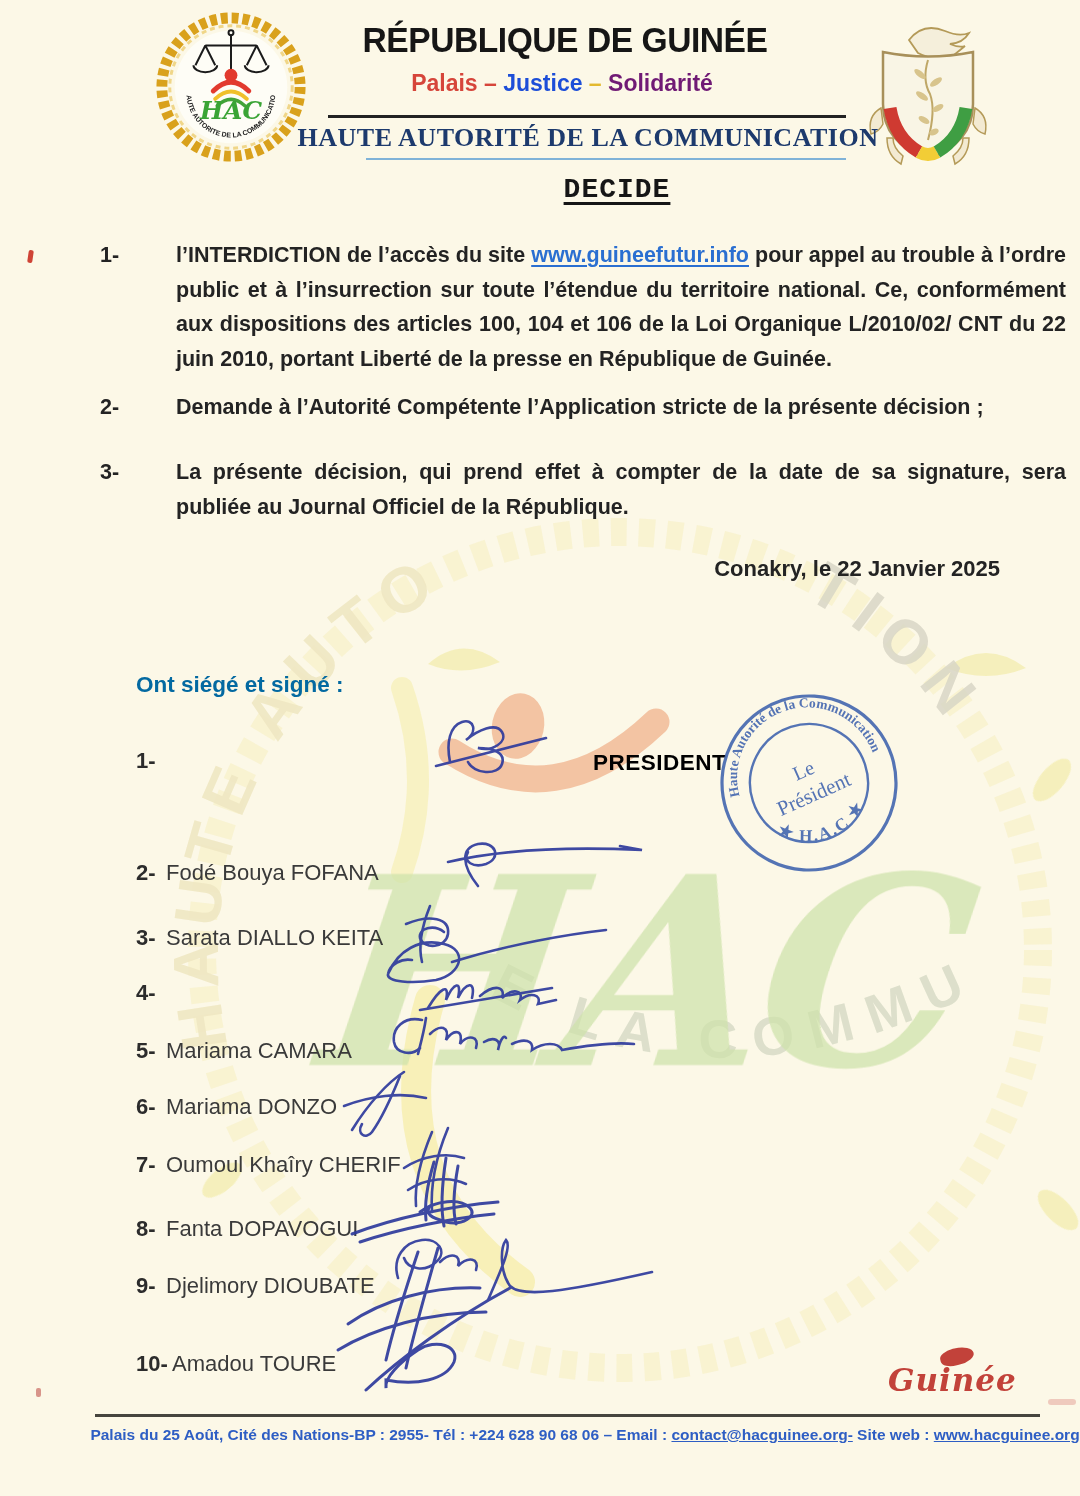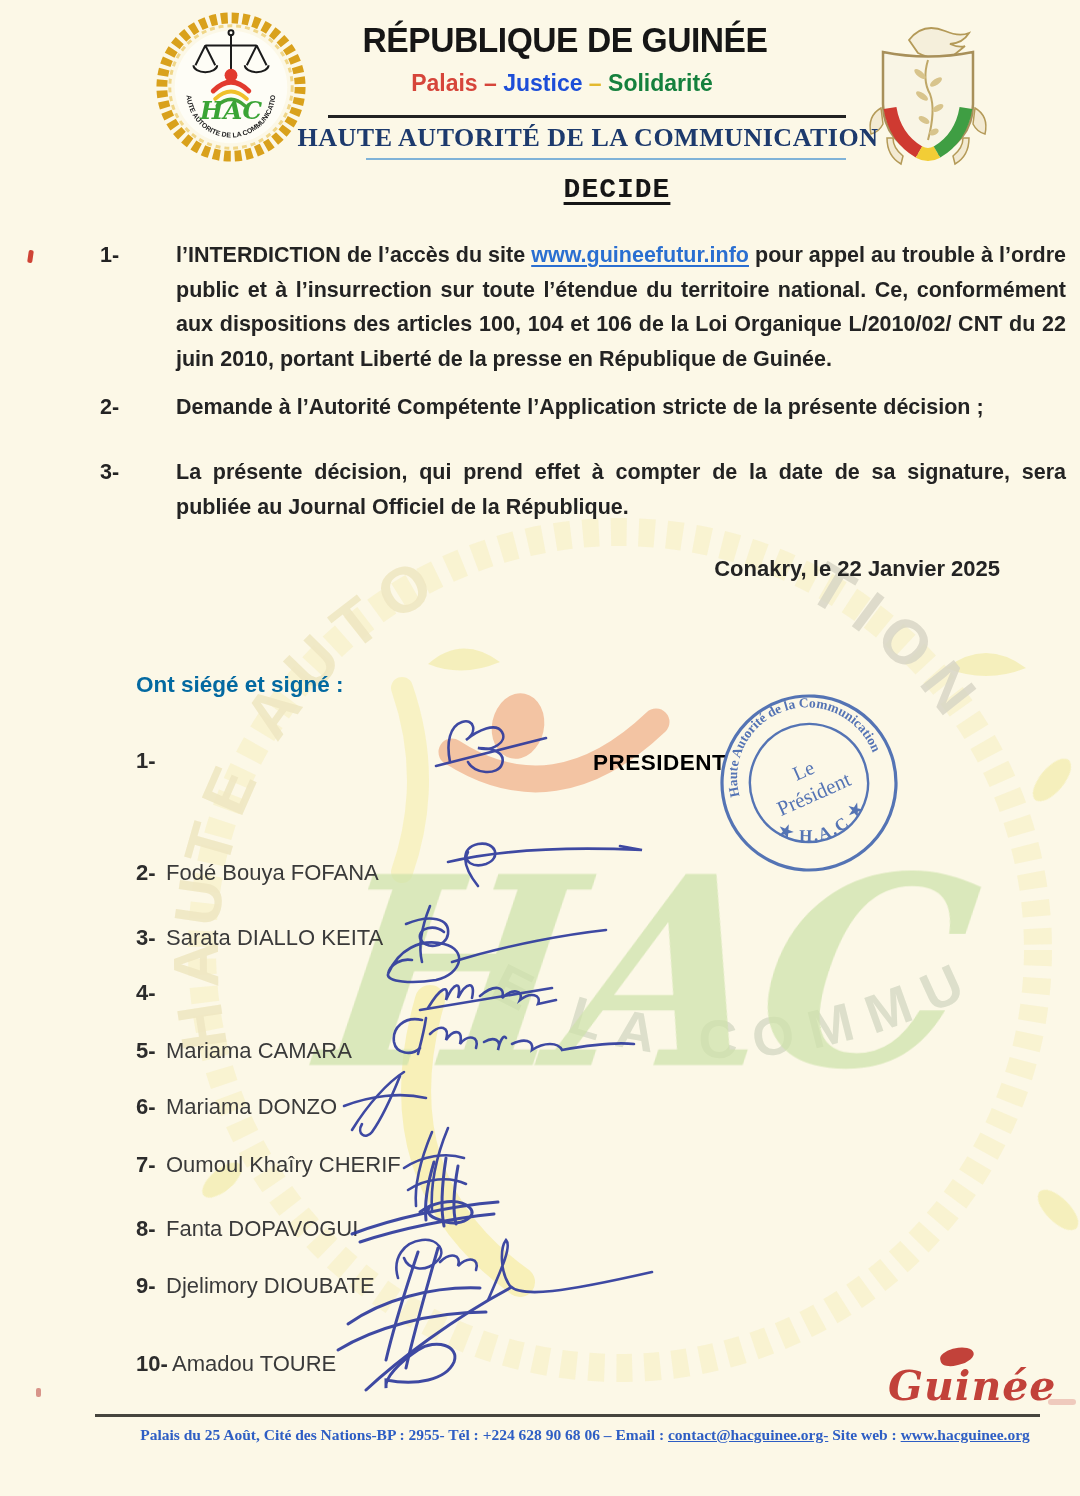--- a/index.html
+++ b/index.html
@@ -9,21 +9,21 @@
     font-family:"Liberation Sans", sans-serif; color:#1f1f1f;
   }
   .abs{position:absolute;}
   
   .republic-title{top:20px; left:565px; transform:translateX(-50%) scaleX(.96);
     font-size:35px; font-weight:bold; letter-spacing:-.5px; white-space:nowrap; color:#161616;}
   .motto{top:70px; left:562px; transform:translateX(-50%);
     font-size:23px; font-weight:bold; white-space:nowrap;}
   .motto .t{color:#d6453a;} .motto .d1{color:#d6453a;}
   .motto .j{color:#1d4ed8;} .motto .d2{color:#e3b92e;}
-  .motto .s{color:#15803d;}
+  .motto .s{color:#701a75;}
   .rule-black{top:115px; left:328px; width:518px; height:3px; background:#222;}
   .authority{top:123px; left:588px; transform:translateX(-50%);
     font-family:"Liberation Serif", serif; font-size:26px; font-weight:bold;
     color:#1d3a6d; letter-spacing:.5px; white-space:nowrap;}
   .rule-blue{top:158px; left:366px; width:480px; height:2px; background:#80b3d8;}
   .decide{top:174px; left:617px; transform:translateX(-50%);
     font-size:28px; font-weight:bold; letter-spacing:1px; color:#161616;
     text-decoration:underline; text-decoration-thickness:3px; text-underline-offset:5px;font-family:Liberation Mono, monospace;}
   
   .para{left:100px; width:966px; display:flex; gap:7px;
@@ -38,27 +38,27 @@
   .sign-heading{top:672px; left:136px; font-size:22.5px; font-weight:bold; color:#0369a1;}
   .president{top:750px; left:593px; font-size:22.5px; font-weight:bold; letter-spacing:.5px; color:#000000;}
   .srow{left:136px; display:flex; font-size:22px; color:#3a3a3a; white-space:nowrap;}
   .srow .num{font-weight:bold; min-width:30px; color:#2c2c2c;}
   .srow.wide .num{min-width:36px;}
   .m1{top:748px;} .m2{top:860px;} .m3{top:925px;} .m4{top:980px;} .m5{top:1038px;}
   .m6{top:1094px;} .m7{top:1152px;} .m8{top:1216px;} .m9{top:1273px;} .m10{top:1330px;margin-top:21px;}
   
   .footer-rule{top:1414px; left:95px; width:945px; height:3px; background:#46453e;}
   .footer{top:1426px; left:585px; transform:translateX(-50%);
-    font-family:Liberation Serif, serif; font-size:15.5px; font-weight:bold;
+    font-family:Liberation Sans, sans-serif; font-size:15.5px; font-weight:bold;
     color:#2e5ec4; white-space:nowrap;}
   .footer .u{text-decoration:underline;}
   .brand{top:1352px; left:888px; width:140px; height:56px;}
   .brand .txt{position:absolute; left:0; top:10px;
     font-family:"DejaVu Serif", serif; font-style:italic; font-weight:bold;
-    font-size:41px; color:#c2423a; letter-spacing:1px;}
+    font-size:31px; color:#c2423a; letter-spacing:1px;}
   .brand .blob{position:absolute; left:52px; top:-4px; width:34px; height:17px;
     background:#c2423a; border-radius:50% 60% 55% 50%; transform:rotate(-14deg);}
   
   .speck1{top:250px; left:28px; width:5px; height:13px; background:#cf4436; border-radius:2px; transform:rotate(8deg);}
   .speck2{top:1388px; left:36px; width:5px; height:9px; background:#d8958a; border-radius:2px;}
   .speck3{top:1399px; left:1048px; width:28px; height:6px; background:#eab7ab; opacity:.7; border-radius:3px;}
   svg{display:block;}
   .overlay{pointer-events:none;}
 </style>
 </head>

